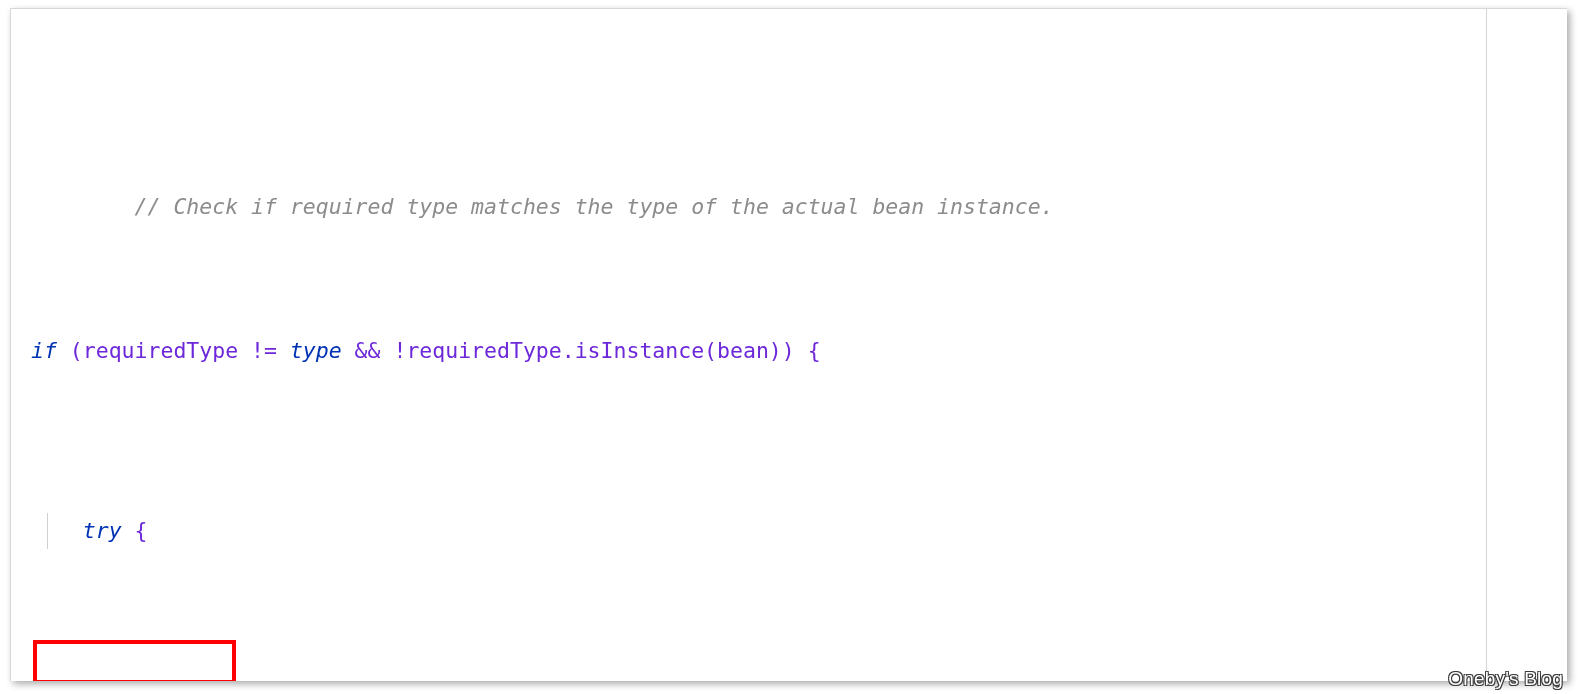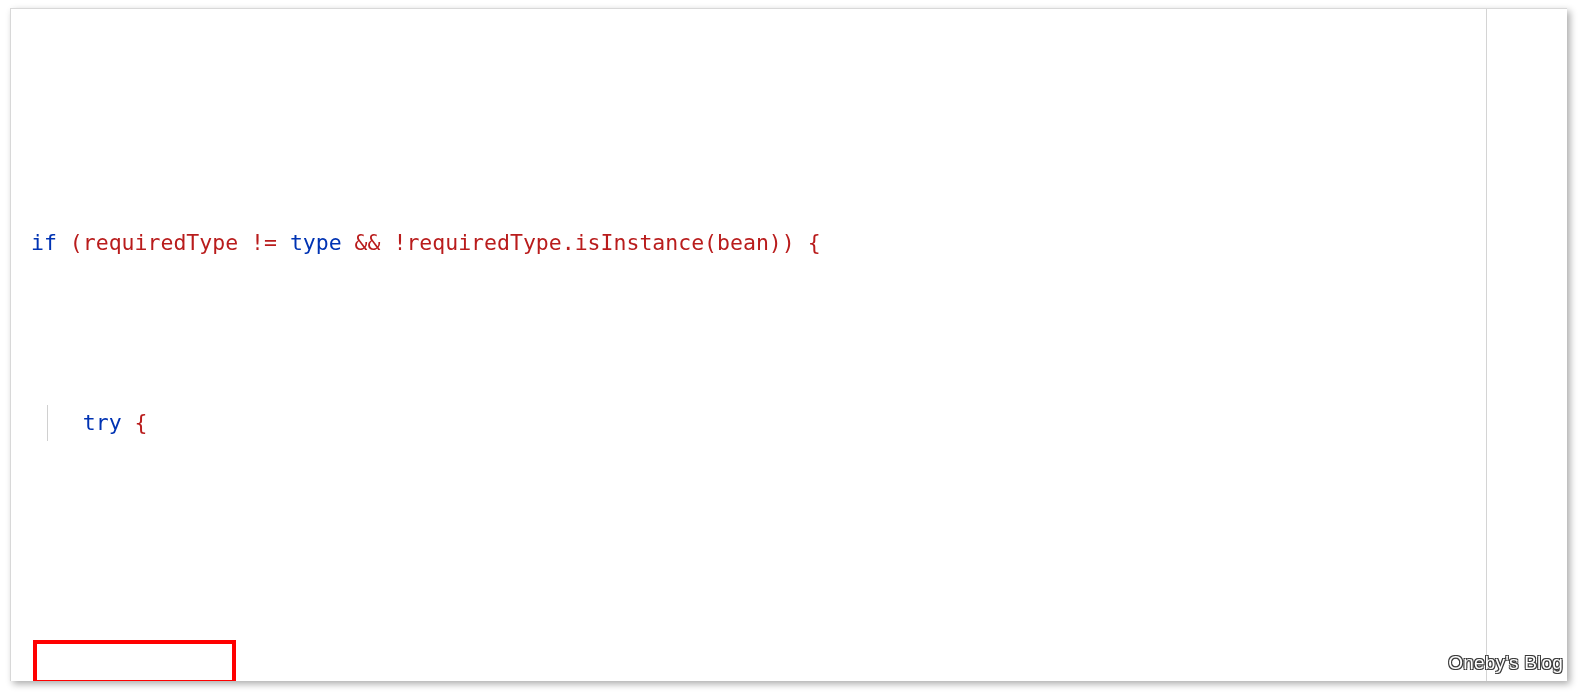--- a/index.html
+++ b/index.html
@@ -69,41 +69,41 @@
   .guide {
     position: absolute;
     top: 0;
     width: 1px;
     height: 36px;
     background: #d0d0d0;
   }
   .g1 { left: 36px; }
 
   
-  .kw       { color: #0033B3; }
+  .kw       { color: #0033B3; font-style: italic; }
   .cmt      { color: #8C8C8C; font-style: italic; }
-  .pln      { color: #b91c1c; }
+  .pln      { color: #6d28d9; }
 
   
   #annotation-box {
     position: absolute;
     left: 22px;
     top: 631px;
     width: 203px;
     height: 44px;
     border: 4px solid #FF0000;
     box-sizing: border-box;
     pointer-events: none;
   }
 
   
   #watermark {
     position: absolute;
     right: 16px;
-    bottom: 20px;
+    bottom: 4px;
     font-family: "Liberation Sans", sans-serif;
     font-size: 19px;
     color: #ffffff;
     text-shadow:
       -1px -1px 0 #3a3a3a,
        1px -1px 0 #3a3a3a,
       -1px  1px 0 #3a3a3a,
        1px  1px 0 #3a3a3a;
     letter-spacing: 0.2px;
   }
@@ -112,20 +112,23 @@
 <body>
 
 <div id="editor-root">
   <div id="editor-frame">
 
     <div id="margin-guide"></div>
 
     <div id="code">
 
       
+      <div class="line">
+        <span class="cmt">// Check if required type matches the type of the actual bean instance.</span>
+      </div>
 
       
       <div class="line"><span class="kw">if</span><span class="pln"> (requiredType != </span><span class="kw">type</span><span class="pln"> &amp;&amp; !requiredType.isInstance(bean)) {</span></div>
 
       
       <div class="line"><span class="guide g1"></span><span class="pln">    </span><span class="kw">try</span><span class="pln"> {</span></div>
 
       
       
 

